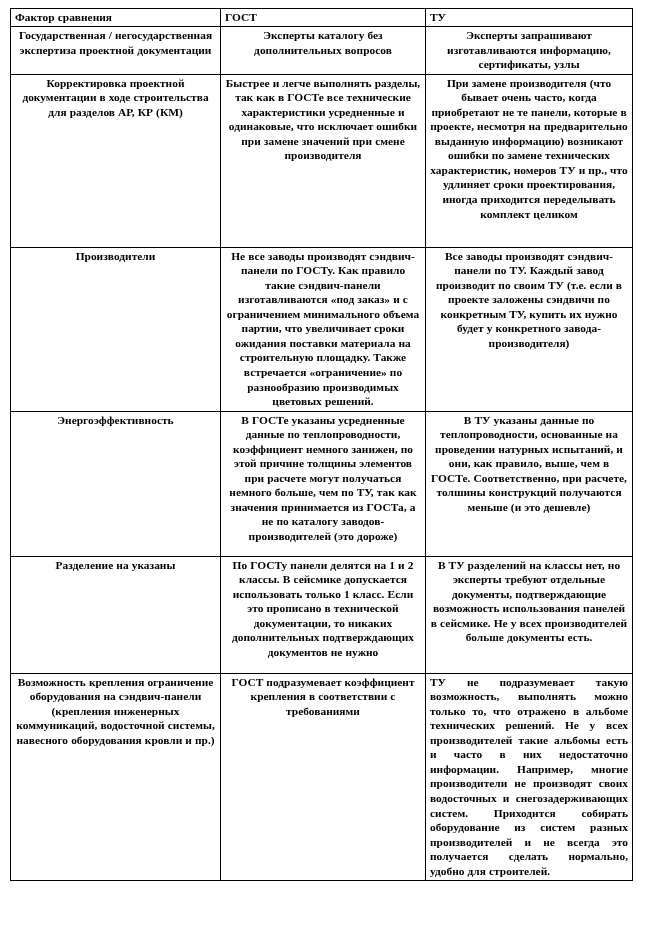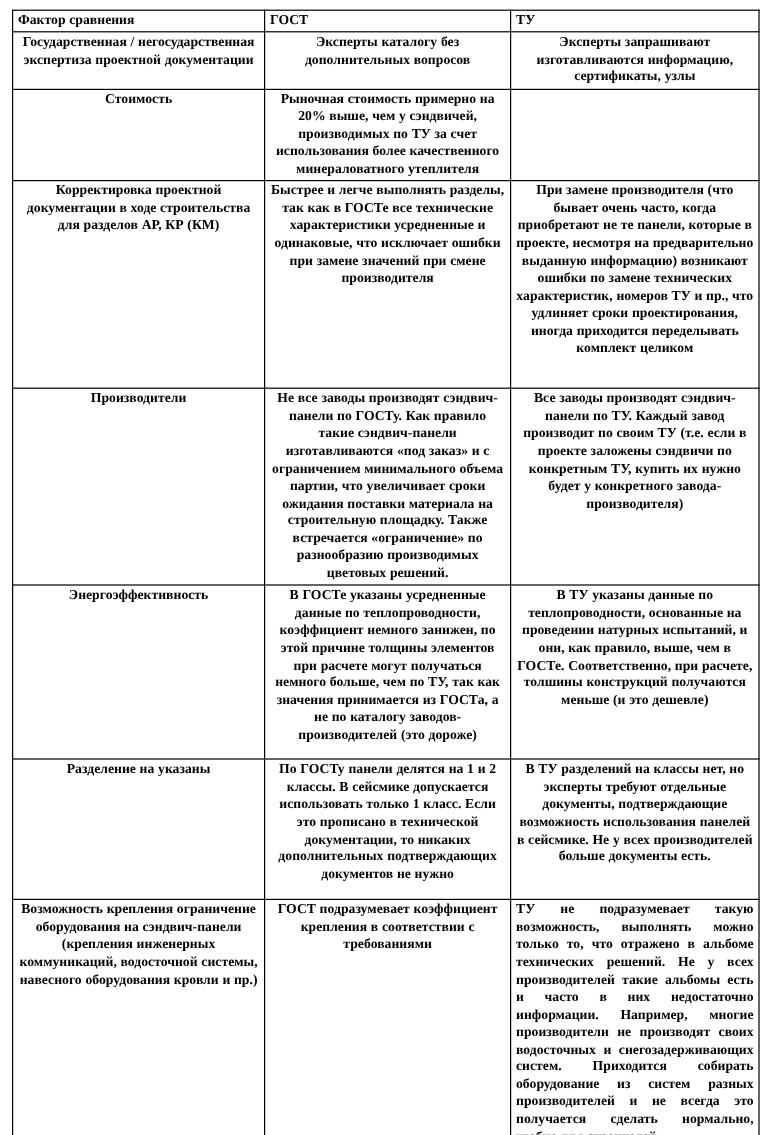--- a/index.html
+++ b/index.html
@@ -94,37 +94,20 @@
               <p class="last">Эксперты каталогу без дополнительных вопросов</p>
             </div>
         </td>
         <td>
           <div class="body">
               <p class="last">Эксперты запрашивают изготавливаются информацию, сертификаты, узлы</p>
             </div>
         </td>
       </tr>
 
-      <tr style="height:73px">
-        <td>
-          <div class="body">
-              <p class="last">Стоимость</p>
-            </div>
-        </td>
-        <td>
-          <div class="body">
-              <p class="last">Рыночная стоимость примерно на 20% выше, чем у сэндвичей, производимых по ТУ за счет использования более качественного минераловатного утеплителя</p>
-            </div>
-        </td>
-        <td class="cell-empty">
-          <div class="body">
-              <p class="last"></p>
-            </div>
-        </td>
-      </tr>
 
       <tr style="height:173px">
         <td>
           <div class="body">
               <p class="last">Корректировка проектной документации в ходе строительства для разделов АР, КР (КМ)</p>
             </div>
         </td>
         <td>
           <div class="body">
               <p class="last">Быстрее и легче выполнять разделы, так как в ГОСТе все технические характеристики усредненные и одинаковые, что исключает ошибки при замене значений при смене производителя</p>

